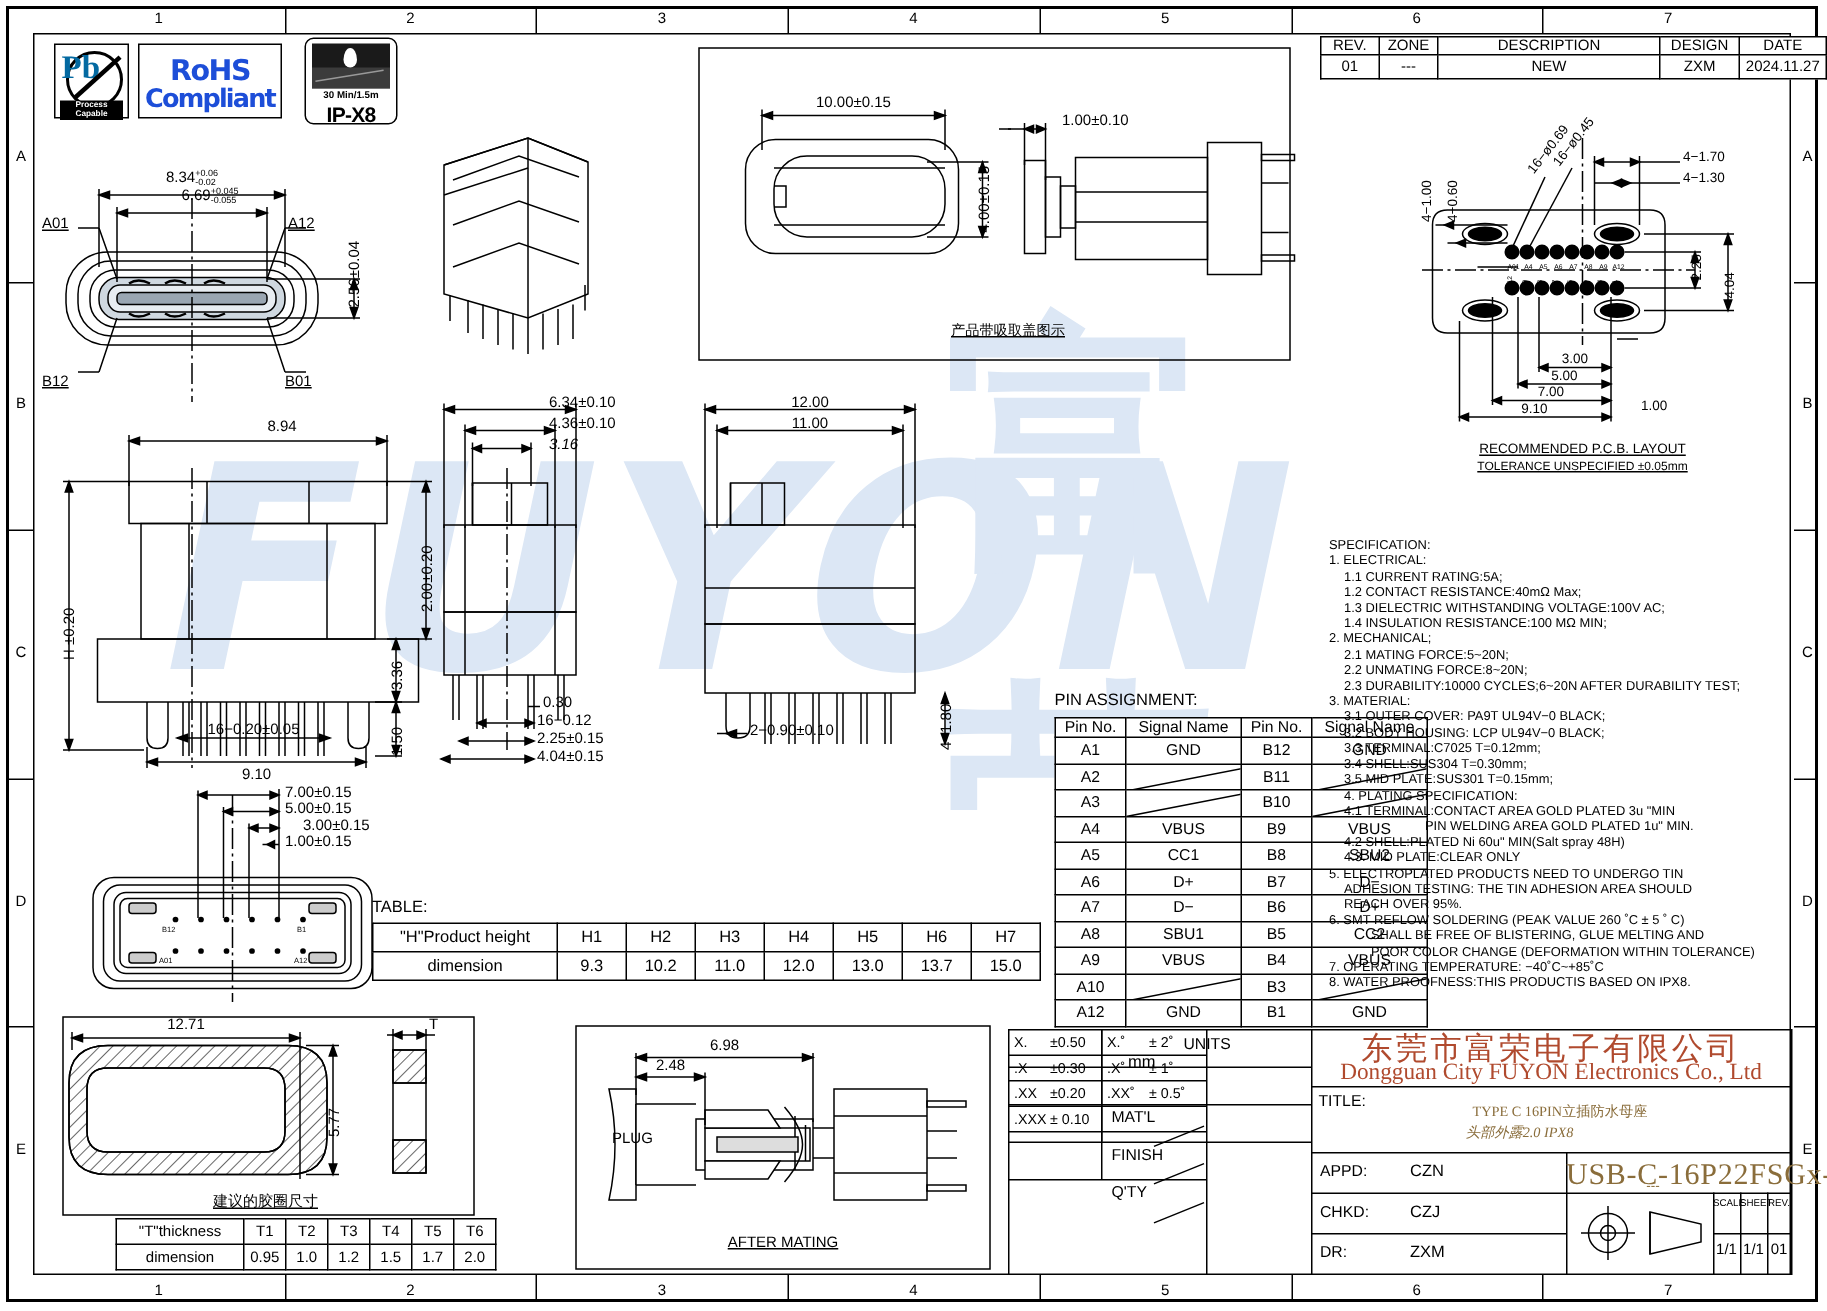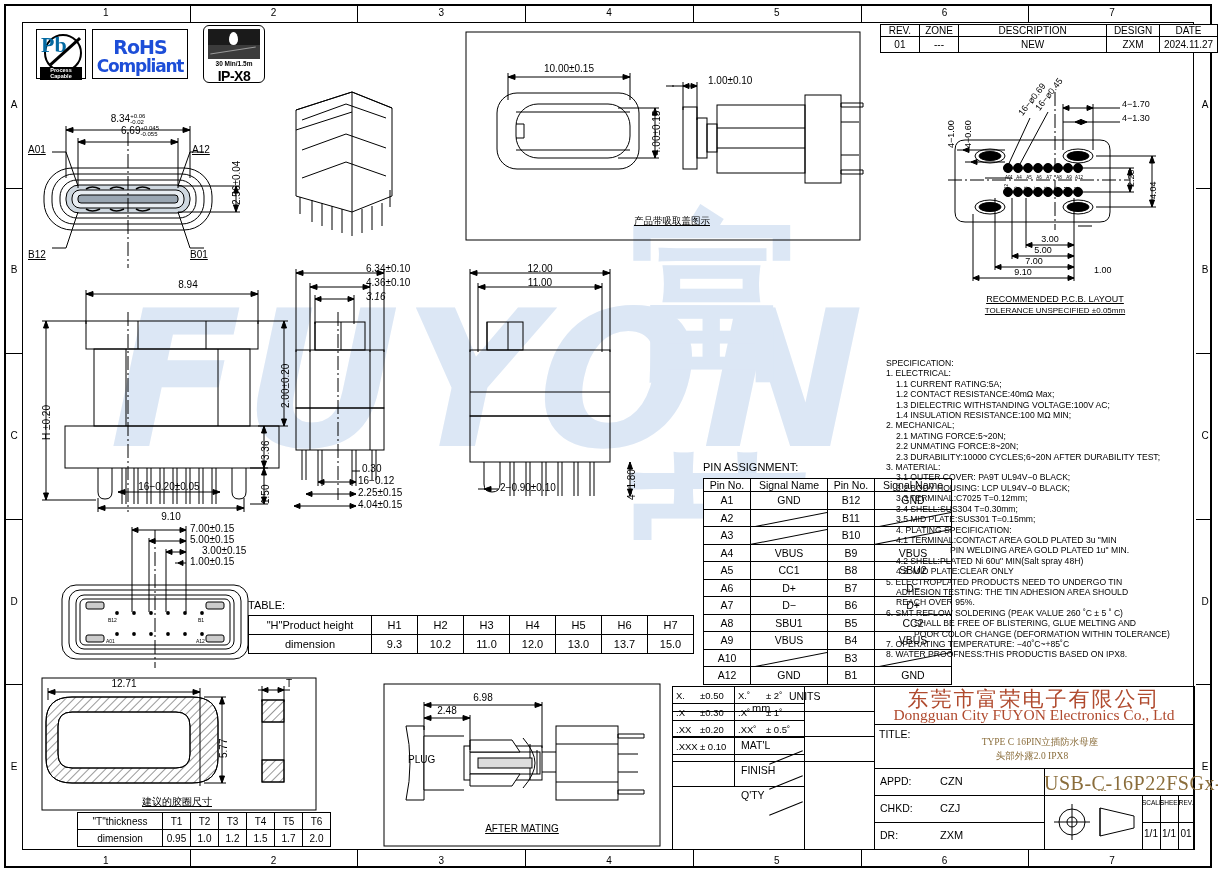--- a/index.html
+++ b/index.html
@@ -917,21 +917,21 @@
 
     <div class="ln" style="left:768px;top:757px;width:36px;height:1px;transform:rotate(-22deg);"></div>
     <div class="ln" style="left:768px;top:782px;width:36px;height:1px;transform:rotate(-22deg);"></div>
     <div class="ln" style="left:768px;top:808px;width:36px;height:1px;transform:rotate(-22deg);"></div>
 
     <div class="t cn-big c" style="left:874px;top:689px;width:320px;color:#b04a2e;">东莞市富荣电子有限公司</div>
     <div class="t en-big c" style="left:874px;top:707px;width:320px;color:#b04a2e;">Dongguan City FUYON Electronics Co., Ltd</div>
 
     <div class="t tb-label" style="left:879px;top:729px;">TITLE:</div>
     <div class="t c" style="left:900px;top:738px;width:280px;font-size:9.5px;font-family:'Liberation Serif',serif;color:#8a6d3b;">TYPE C  16PIN立插防水母座</div>
-    <div class="t c" style="left:892px;top:752px;width:280px;font-size:9.5px;font-family:'Liberation Serif',serif;color:#8a6d3b;">头部外露2.0  IPX8</div>
+    <div class="t c" style="left:873px;top:752px;width:280px;font-size:9.5px;font-family:'Liberation Serif',serif;color:#8a6d3b;font-style:italic;">头部外露2.0  IPX8</div>
 
     <div class="t tb-label" style="left:880px;top:776px;">APPD:</div>
     <div class="t tb-val" style="left:940px;top:776px;">CZN</div>
     <div class="t tb-label" style="left:880px;top:803px;">CHKD:</div>
     <div class="t tb-val" style="left:940px;top:803px;">CZJ</div>
     <div class="t tb-label" style="left:880px;top:830px;">DR:</div>
     <div class="t tb-val" style="left:940px;top:830px;">ZXM</div>
 
     <div class="t pn-big c" style="left:1044px;top:773px;width:150px;color:#8a6d3b;">USB-C-16P22FSGx-M302</div>
     <div class="t c" style="left:1082px;top:786px;width:40px;font-size:9px;color:#8a6d3b;">---</div>

